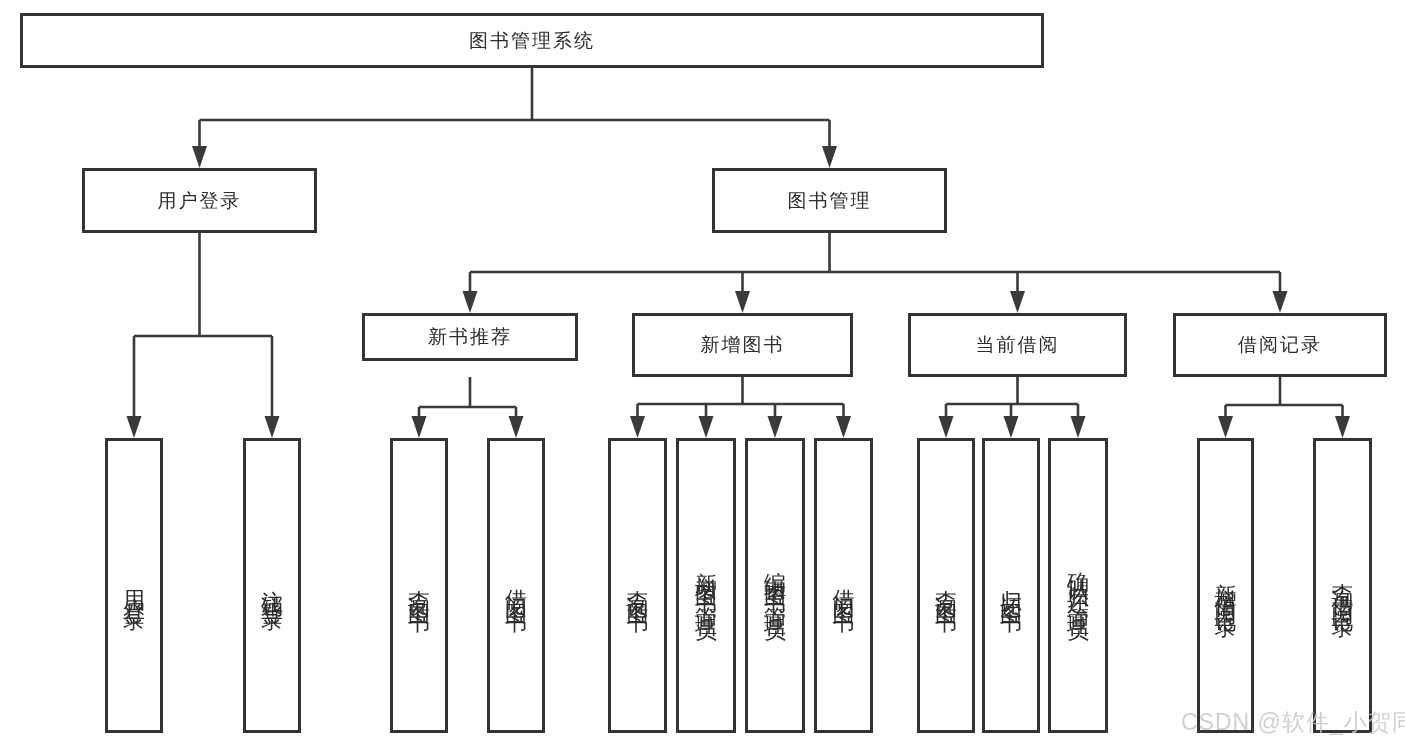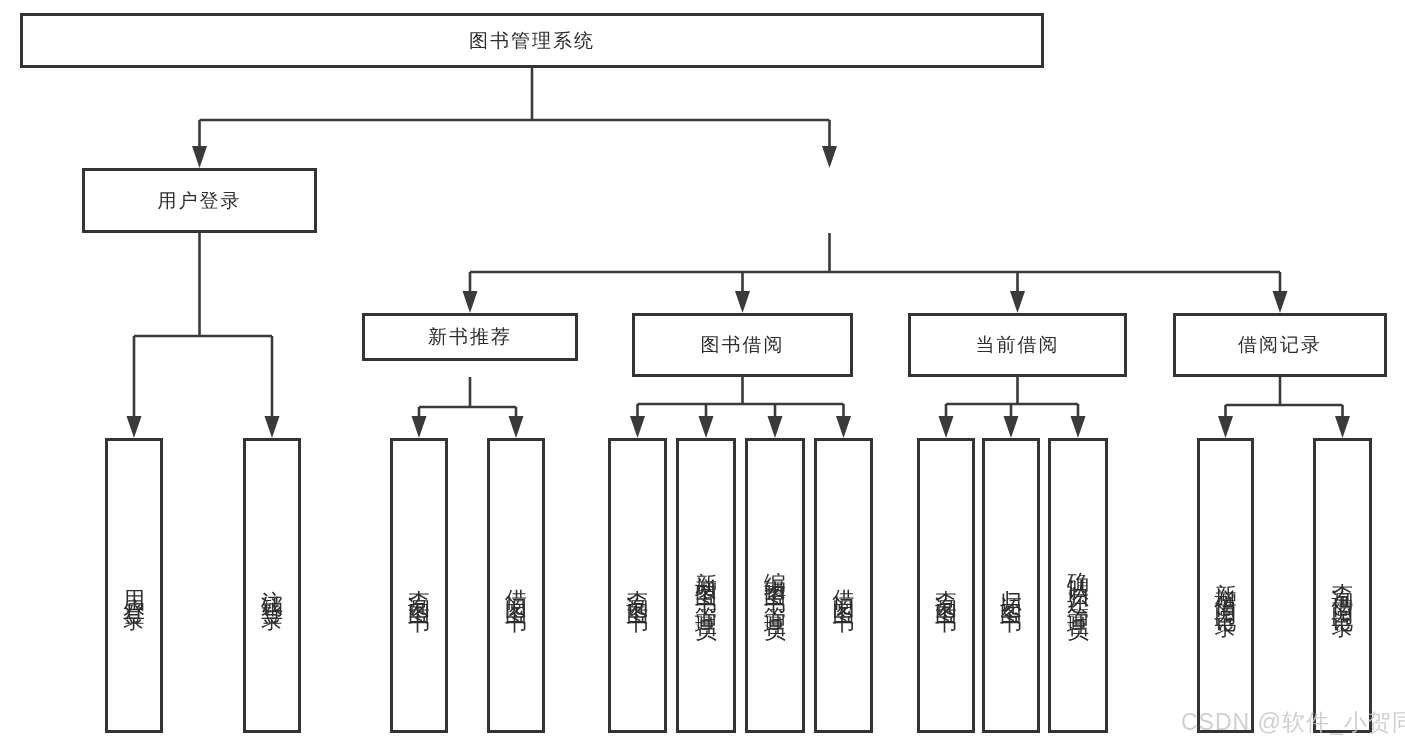--- a/index.html
+++ b/index.html
@@ -47,23 +47,24 @@
       <polygon points="836,416 851,416 843.5,438" fill="#3a3a3c"></polygon>
       <polygon points="938.5,416 953.5,416 946,438" fill="#3a3a3c"></polygon>
       <polygon points="1003.5,416 1018.5,416 1011,438" fill="#3a3a3c"></polygon>
       <polygon points="1070.5,416 1085.5,416 1078,438" fill="#3a3a3c"></polygon>
       <polygon points="1218,416 1233,416 1225.5,438" fill="#3a3a3c"></polygon>
       <polygon points="1335,416 1350,416 1342.5,438" fill="#3a3a3c"></polygon>
     </svg>
 
   <div class="node h" style="left: 20px; top: 13px; width: 1024px; height: 55px;">图书管理系统</div>
   <div class="node h" style="left: 82px; top: 168px; width: 235px; height: 65px;">用户登录</div>
+  <div class="node h" style="left: 712px; top: 168px; width: 235px; height: 65px;">图书管理</div>
 
   <div class="node h" style="left: 362px; top: 313px; width: 216px; height: 48px;">新书推荐</div>
-  <div class="node h" style="left: 632px; top: 313px; width: 221px; height: 64px;">图书借阅</div>
+  <div class="node h" style="left: 632px; top: 313px; width: 221px; height: 64px;">新增图书</div>
   <div class="node h" style="left: 908px; top: 313px; width: 219px; height: 64px;">当前借阅</div>
   <div class="node h" style="left: 1173px; top: 313px; width: 214px; height: 64px;">借阅记录</div>
 
   <div class="node v" style="left: 105px; top: 438px; width: 58px; height: 295px;">用户登录</div>
   <div class="node v" style="left: 243px; top: 438px; width: 58px; height: 295px;">注销登录</div>
 
   <div class="node v" style="left: 390px; top: 438px; width: 58px; height: 295px;">查询图书</div>
   <div class="node v" style="left: 487px; top: 438px; width: 58px; height: 295px;">借阅图书</div>
 
   <div class="node v" style="left: 608px; top: 438px; width: 59px; height: 295px;">查询图书</div>

